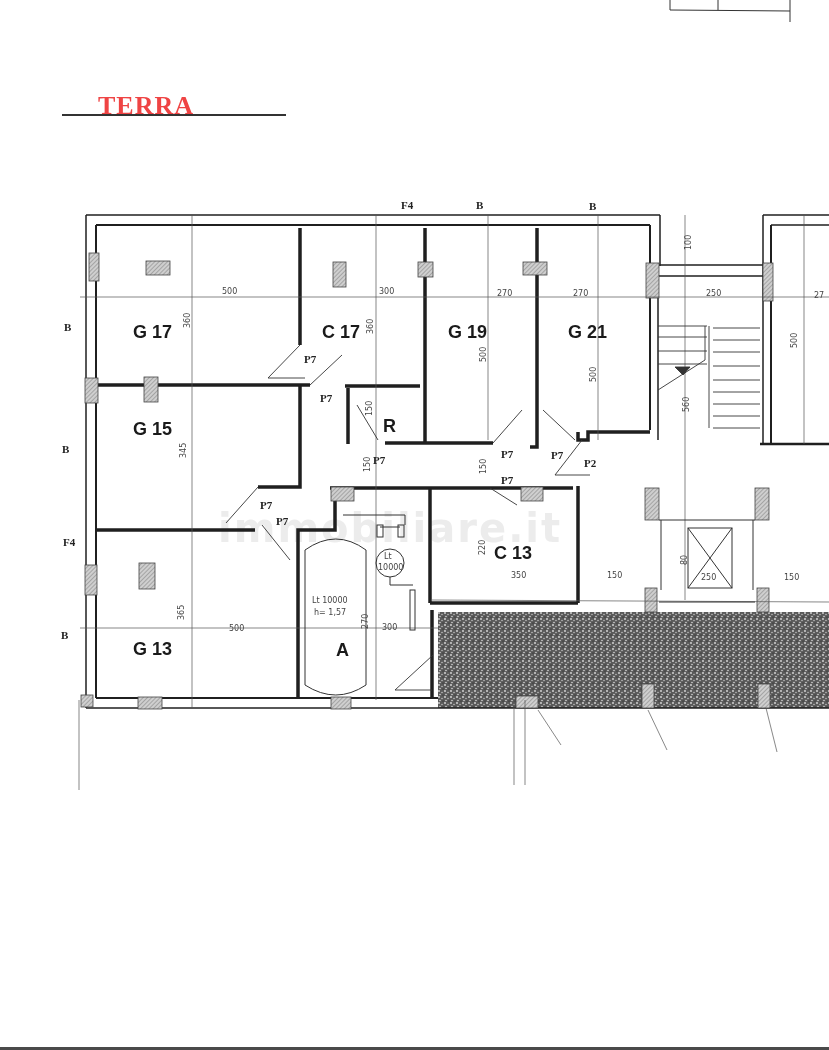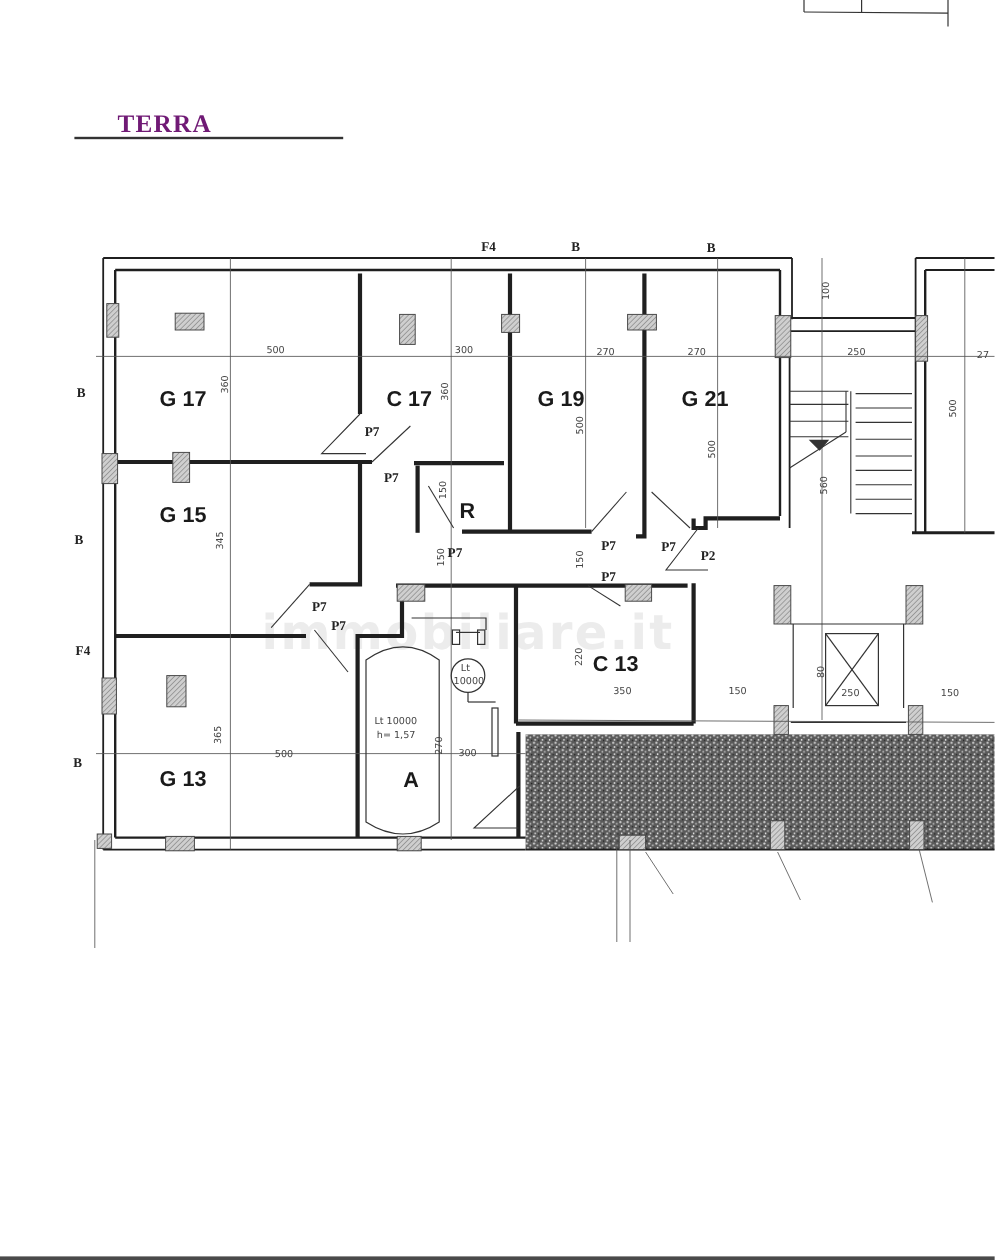--- a/index.html
+++ b/index.html
@@ -1,20 +1,20 @@
 <!DOCTYPE html>
 <html><head>
 <meta charset="utf-8">
 <style>
   html, body { margin: 0; padding: 0; background: #ffffff; }
   body { width: 829px; height: 1050px; position: relative; overflow: hidden;
          font-family: "Liberation Sans", sans-serif; color: #1a1a1a; }
   #plan { position: absolute; left: 0; top: 0; }
   .title { position: absolute; left: 98px; top: 91px; font-family: "Liberation Serif", serif;
-           font-weight: bold; font-size: 21px; letter-spacing: 1px; color: #701a75; }
+           font-weight: bold; font-size: 26px; letter-spacing: 1px; color: #ef4444; }
   .title-rule { position: absolute; left: 62px; top: 114px; width: 224px; height: 2px; background: #333; }
   .bottom-rule { position: absolute; left: 0; top: 1047px; width: 829px; height: 3px; background: #4a4a4a; }
   .watermark { position: absolute; left: 218px; top: 505px; font-family: "DejaVu Sans", sans-serif;
                font-weight: bold; font-size: 40px; color: rgba(200,200,200,0.35); letter-spacing: 2px; }
   .lbl { font-family: "Liberation Sans", sans-serif; font-weight: bold; fill: #1a1a1a; }
   .dim { font-family: "DejaVu Sans", sans-serif; font-size: 8px; fill: #444; }
   .tag { font-family: "Liberation Serif", serif; font-weight: bold; font-size: 11px; fill: #222; }
 </style>
 </head>
 <body>

